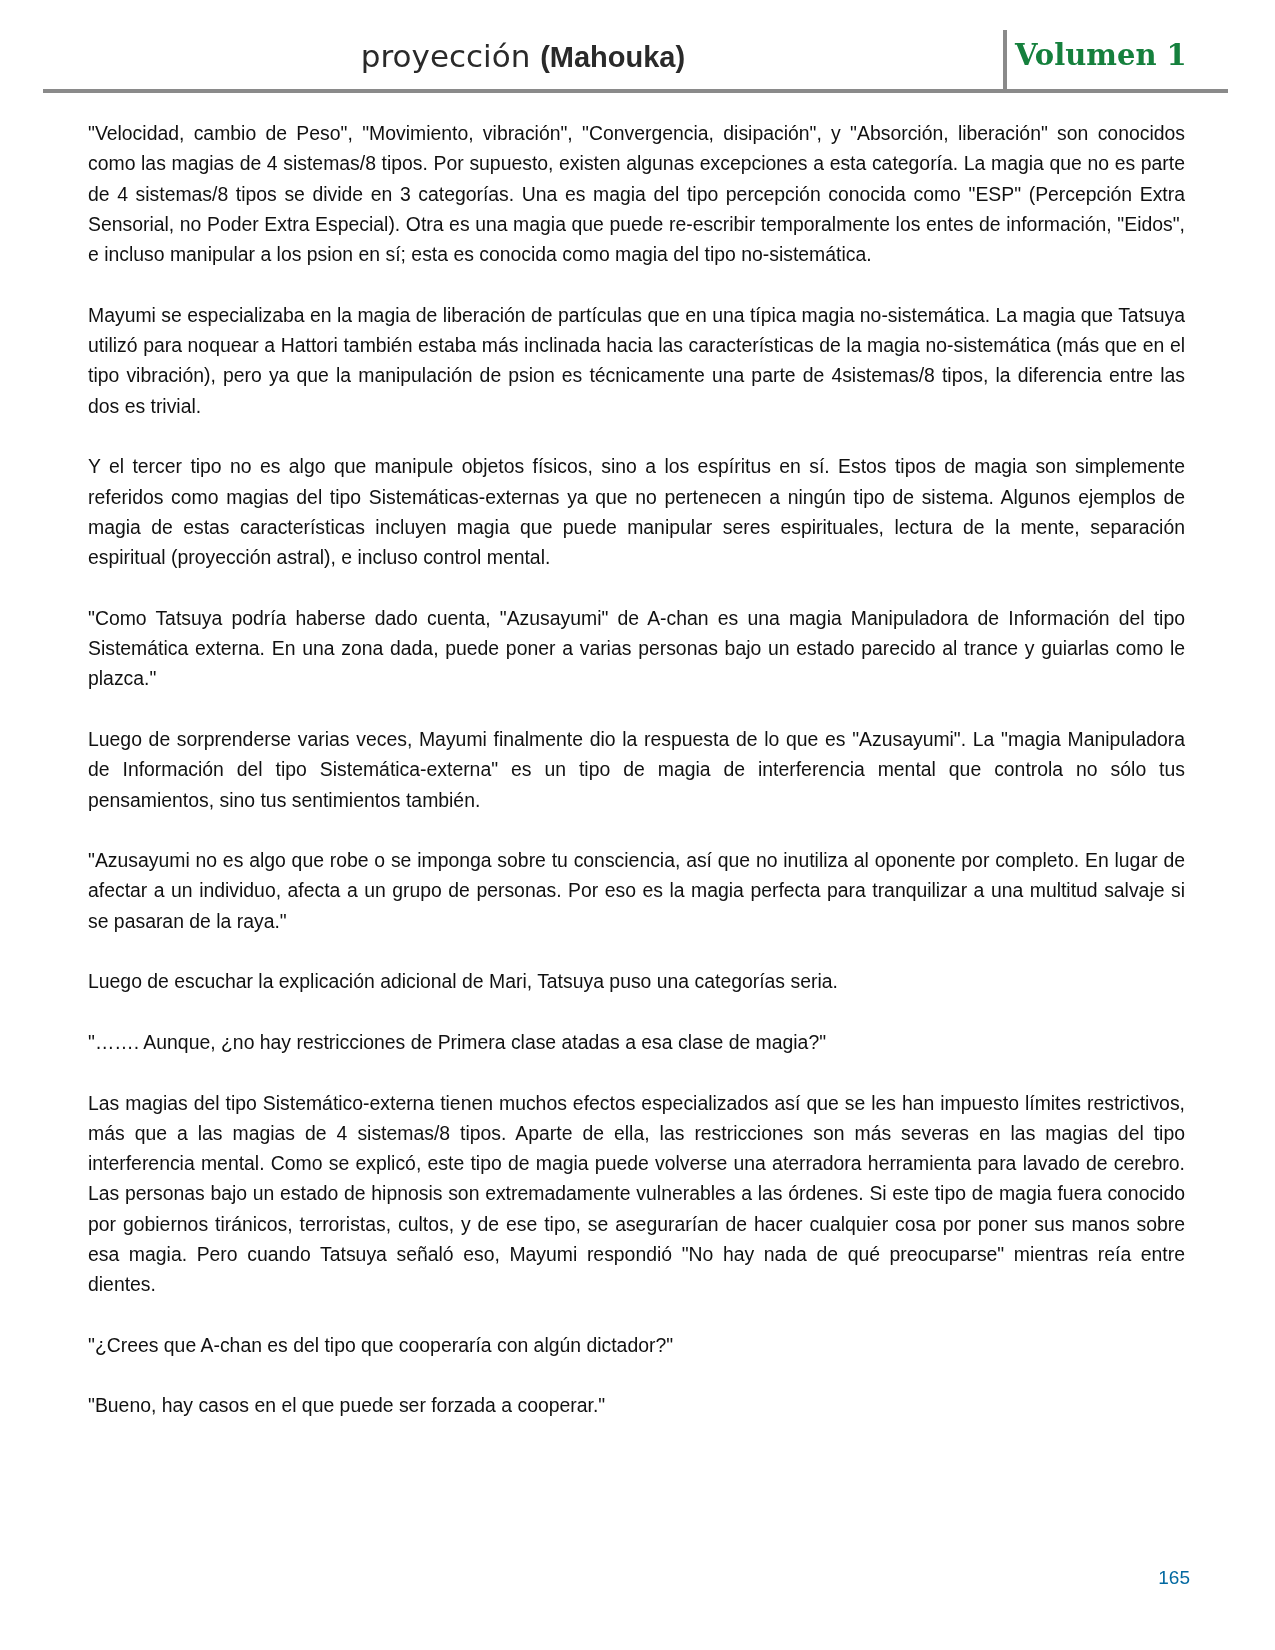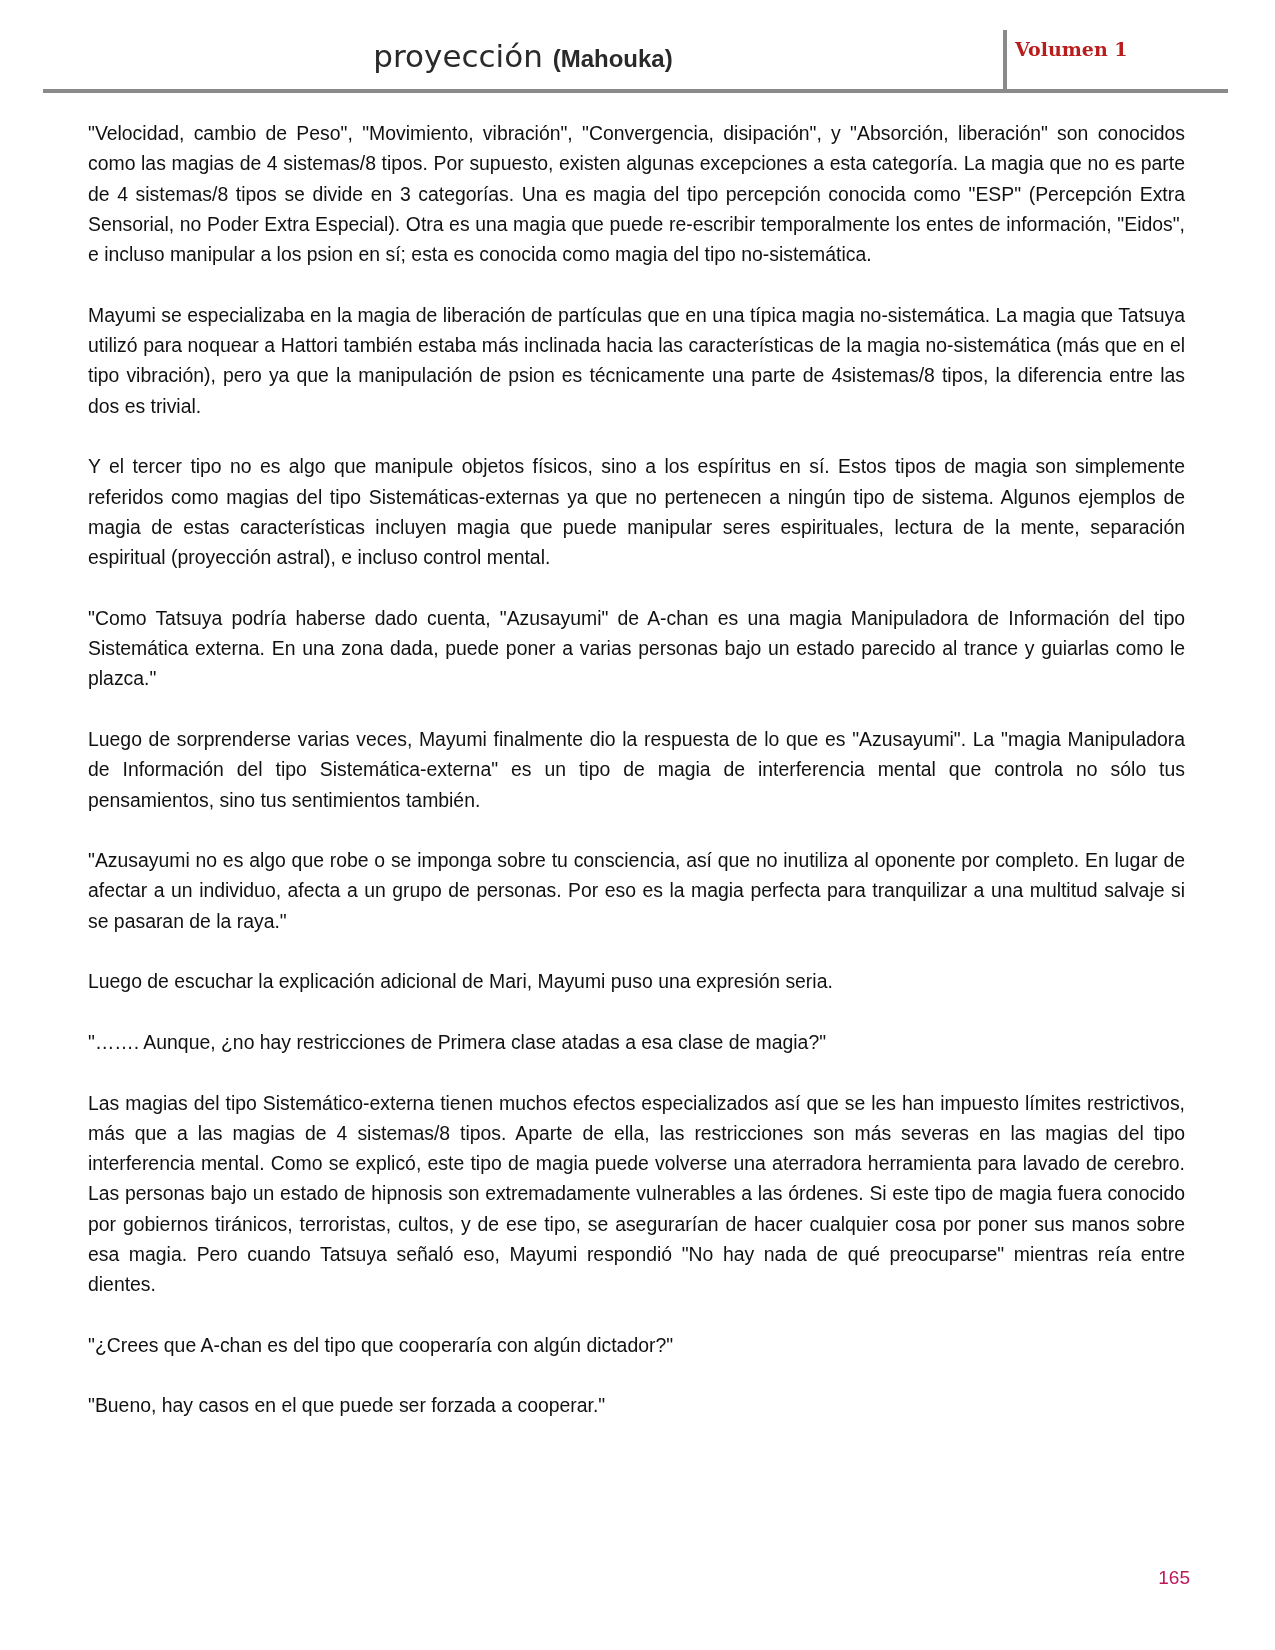--- a/index.html
+++ b/index.html
@@ -5,39 +5,39 @@
     html, body { margin: 0; padding: 0; background: #ffffff; }
     body { width: 1275px; height: 1650px; position: relative; overflow: hidden; }
     .page { position: absolute; left: 0; top: 0; width: 1275px; height: 1650px; background: #fff; }
 
     .header { position: absolute; left: 43px; top: 28px; width: 1185px; height: 66px; }
     .header-title {
       position: absolute; left: 0; top: 10px; width: 960px; text-align: center;
       font-family: "DejaVu Sans", sans-serif; font-size: 31px; color: #2a2a2a; letter-spacing: 0px;
       white-space: nowrap;
     }
-    .header-title .latin { font-family: "Liberation Sans", sans-serif; font-weight: bold; font-size: 24px; }
+    .header-title .latin { font-family: "Liberation Sans", sans-serif; font-weight: bold; font-size: 29px; }
     .header-divider { position: absolute; left: 960px; top: 2px; width: 4px; height: 62px; background: #8a8a8a; }
     .header-volume {
       position: absolute; left: 972px; top: 10px;
-      font-family: "DejaVu Serif", serif; font-weight: bold; font-size: 19px; color: #b91c1c;
+      font-family: "DejaVu Serif", serif; font-weight: bold; font-size: 29px; color: #15803d;
       white-space: nowrap;
     }
     .header-rule { position: absolute; left: 0; top: 61px; width: 1185px; height: 4px; background: #8a8a8a; }
 
     .body-text {
       position: absolute; left: 88px; top: 118px; width: 1097px;
       font-family: "Liberation Sans", sans-serif; font-size: 19.4px; line-height: 30.3px; color: #111;
       text-align: justify;
     }
     .body-text p { margin: 0 0 30.3px 0; }
 
     .page-number {
       position: absolute; left: 1130px; top: 1567px; width: 60px; text-align: right;
-      font-family: "Liberation Sans", sans-serif; font-size: 19px; color: #be185d;
+      font-family: "Liberation Sans", sans-serif; font-size: 19px; color: #0369a1;
     }
   </style>
 </head>
 <body>
 
 <div class="page">
 
   <div class="header">
     <div class="header-title">
       <span>proyección</span>
@@ -48,21 +48,21 @@
     <div class="header-rule"></div>
   </div>
 
   <div class="body-text">
     <p>"Velocidad, cambio de Peso", "Movimiento, vibración", "Convergencia, disipación", y "Absorción, liberación" son conocidos como las magias de 4 sistemas/8 tipos. Por supuesto, existen algunas excepciones a esta categoría. La magia que no es parte de 4 sistemas/8 tipos se divide en 3 categorías. Una es magia del tipo percepción conocida como "ESP" (Percepción Extra Sensorial, no Poder Extra Especial). Otra es una magia que puede re-escribir temporalmente los entes de información, "Eidos", e incluso manipular a los psion en sí; esta es conocida como magia del tipo no-sistemática.</p>
     <p>Mayumi se especializaba en la magia de liberación de partículas que en una típica magia no-sistemática. La magia que Tatsuya utilizó para noquear a Hattori también estaba más inclinada hacia las características de la magia no-sistemática (más que en el tipo vibración), pero ya que la manipulación de psion es técnicamente una parte de 4sistemas/8 tipos, la diferencia entre las dos es trivial.</p>
     <p>Y el tercer tipo no es algo que manipule objetos físicos, sino a los espíritus en sí. Estos tipos de magia son simplemente referidos como magias del tipo Sistemáticas-externas ya que no pertenecen a ningún tipo de sistema. Algunos ejemplos de magia de estas características incluyen magia que puede manipular seres espirituales, lectura de la mente, separación espiritual (proyección astral), e incluso control mental.</p>
     <p>"Como Tatsuya podría haberse dado cuenta, "Azusayumi" de A-chan es una magia Manipuladora de Información del tipo Sistemática externa. En una zona dada, puede poner a varias personas bajo un estado parecido al trance y guiarlas como le plazca."</p>
     <p>Luego de sorprenderse varias veces, Mayumi finalmente dio la respuesta de lo que es "Azusayumi". La "magia Manipuladora de Información del tipo Sistemática-externa" es un tipo de magia de interferencia mental que controla no sólo tus pensamientos, sino tus sentimientos también.</p>
     <p>"Azusayumi no es algo que robe o se imponga sobre tu consciencia, así que no inutiliza al oponente por completo. En lugar de afectar a un individuo, afecta a un grupo de personas. Por eso es la magia perfecta para tranquilizar a una multitud salvaje si se pasaran de la raya."</p>
-    <p>Luego de escuchar la explicación adicional de Mari, Mayumi puso una expresión seria.</p>
+    <p>Luego de escuchar la explicación adicional de Mari, Tatsuya puso una categorías seria.</p>
     <p>"……. Aunque, ¿no hay restricciones de Primera clase atadas a esa clase de magia?"</p>
     <p>Las magias del tipo Sistemático-externa tienen muchos efectos especializados así que se les han impuesto límites restrictivos, más que a las magias de 4 sistemas/8 tipos. Aparte de ella, las restricciones son más severas en las magias del tipo interferencia mental. Como se explicó, este tipo de magia puede volverse una aterradora herramienta para lavado de cerebro. Las personas bajo un estado de hipnosis son extremadamente vulnerables a las órdenes. Si este tipo de magia fuera conocido por gobiernos tiránicos, terroristas, cultos, y de ese tipo, se asegurarían de hacer cualquier cosa por poner sus manos sobre esa magia. Pero cuando Tatsuya señaló eso, Mayumi respondió "No hay nada de qué preocuparse" mientras reía entre dientes.</p>
     <p>"¿Crees que A-chan es del tipo que cooperaría con algún dictador?"</p>
     <p>"Bueno, hay casos en el que puede ser forzada a cooperar."</p>
   </div>
 
   <div class="page-number">165</div>
 </div>
 
 </body></html>

